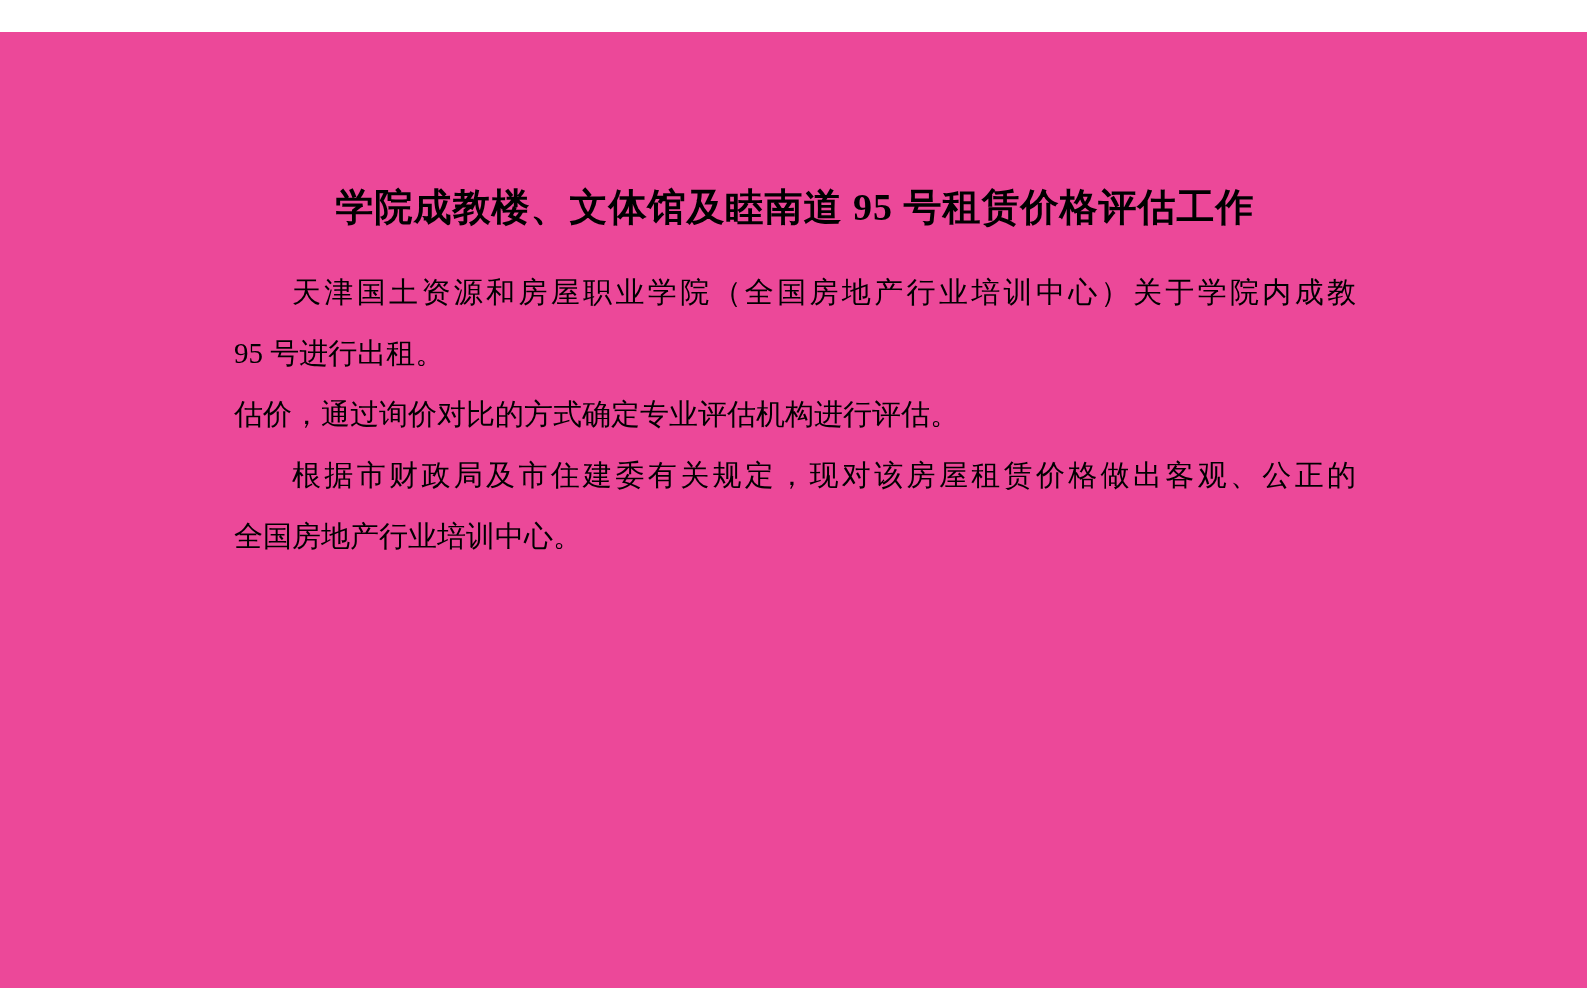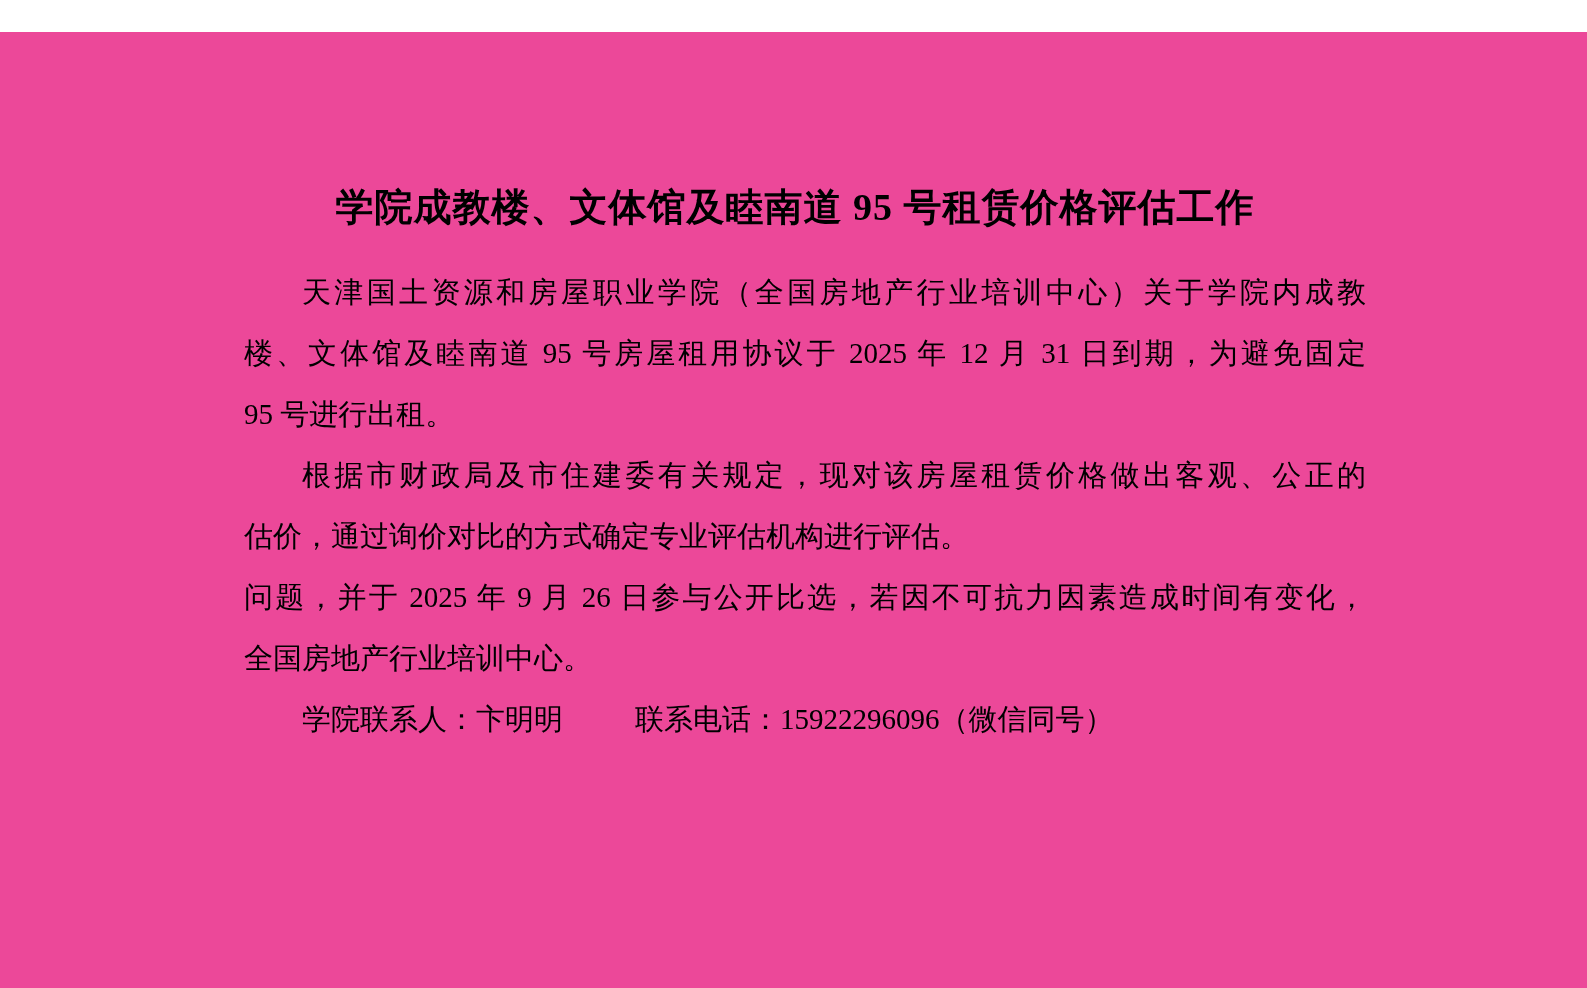--- a/index.html
+++ b/index.html
@@ -21,21 +21,21 @@
     width: 1122px;
     text-align: center;
     font-size: 38px;
     font-weight: bold;
     line-height: 58px;
     white-space: nowrap;
     letter-spacing: 1px;
   }
   .doc-body {
     position: absolute;
-    left: 244px;
+    left: 234px;
     top: 230px;
     width: 1122px;
     font-size: 29px;
   }
   .line {
     height: 61px;
     line-height: 61px;
     text-align: justify;
     text-justify: distribute;
   }
@@ -48,27 +48,22 @@
 </head>
 <body>
 
 <div class="page">
 
   <div class="doc-title">学院成教楼、文体馆及睦南道 95 号租赁价格评估工作</div>
 
   <div class="doc-body">
 
     <div class="line indent fill">天津国土资源和房屋职业学院（全国房地产行业培训中心）关于学院内成教</div>
-    <div class="line fill">楼、文体馆及睦南道 95 号房屋租用协议于 2025 年 12 月 31 日到期，为避免固定</div>
     <div class="line last">95 号进行出租。</div>
 
+    <div class="line last">估价，通过询价对比的方式确定专业评估机构进行评估。</div>
     <div class="line indent fill">根据市财政局及市住建委有关规定，现对该房屋租赁价格做出客观、公正的</div>
-    <div class="line last">估价，通过询价对比的方式确定专业评估机构进行评估。</div>
 
-    <div class="line fill">问题，并于 2025 年 9 月 26 日参与公开比选，若因不可抗力因素造成时间有变化，</div>
     <div class="line last">全国房地产行业培训中心。</div>
 
-    <div class="line indent last contact-line">
-      <span>学院联系人：</span><span>卞明明</span><span class="contact-gap"></span><span>联系电话：</span><span>15922296096</span><span>（微信同号）</span>
-    </div>
 
   </div>
 </div>
 
 </body></html>

